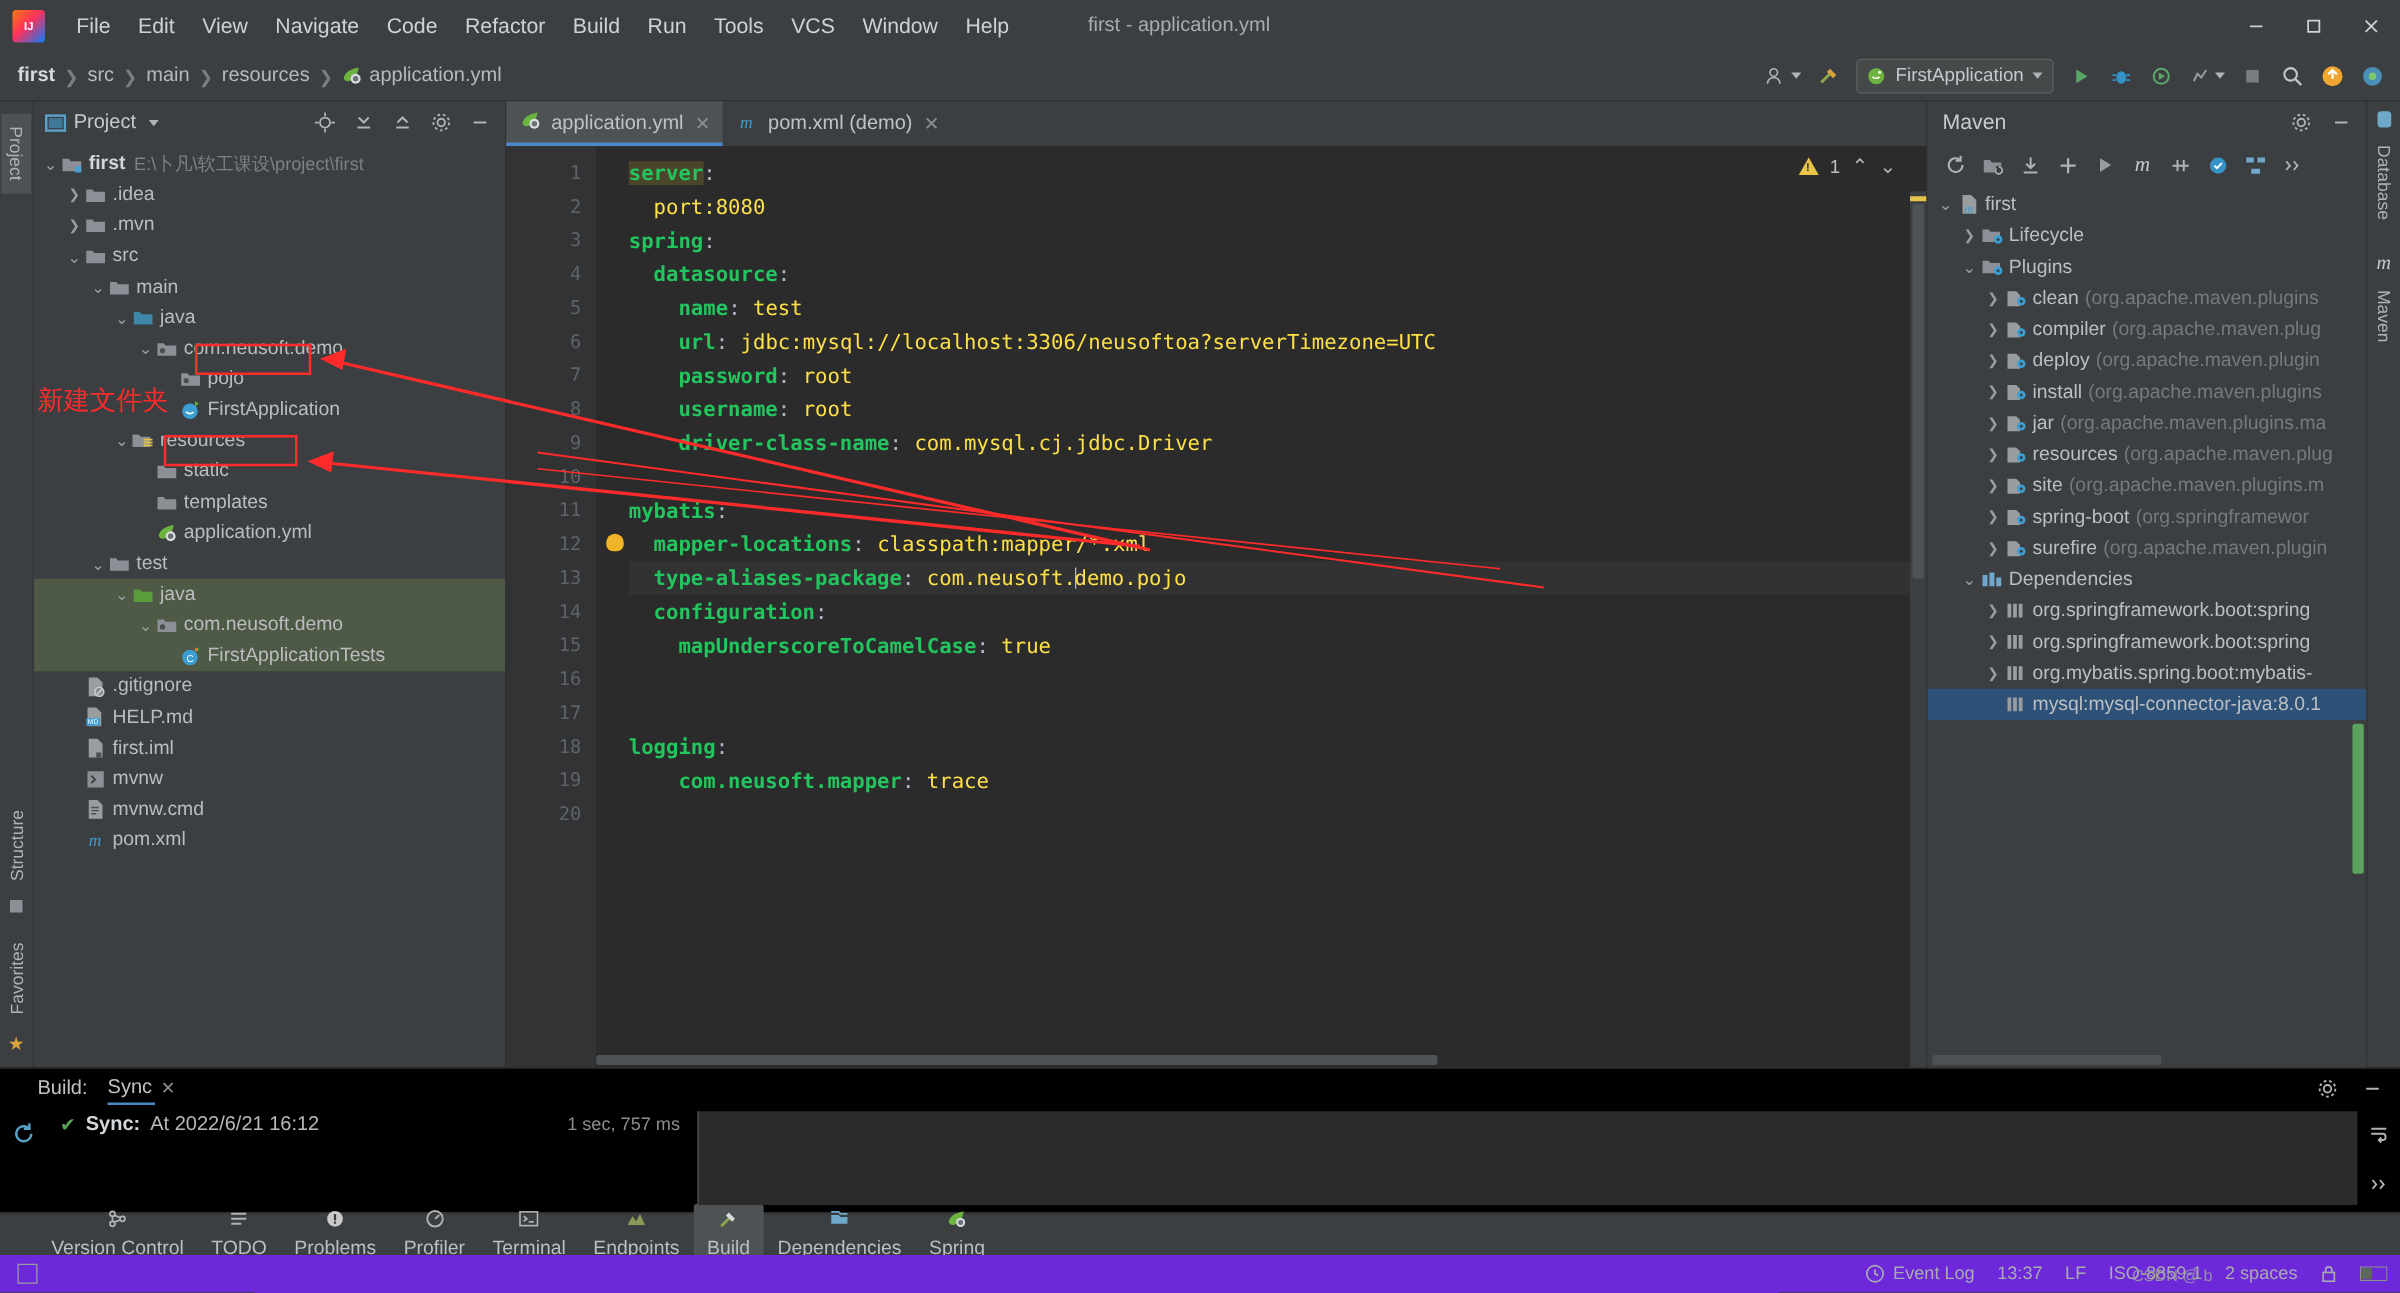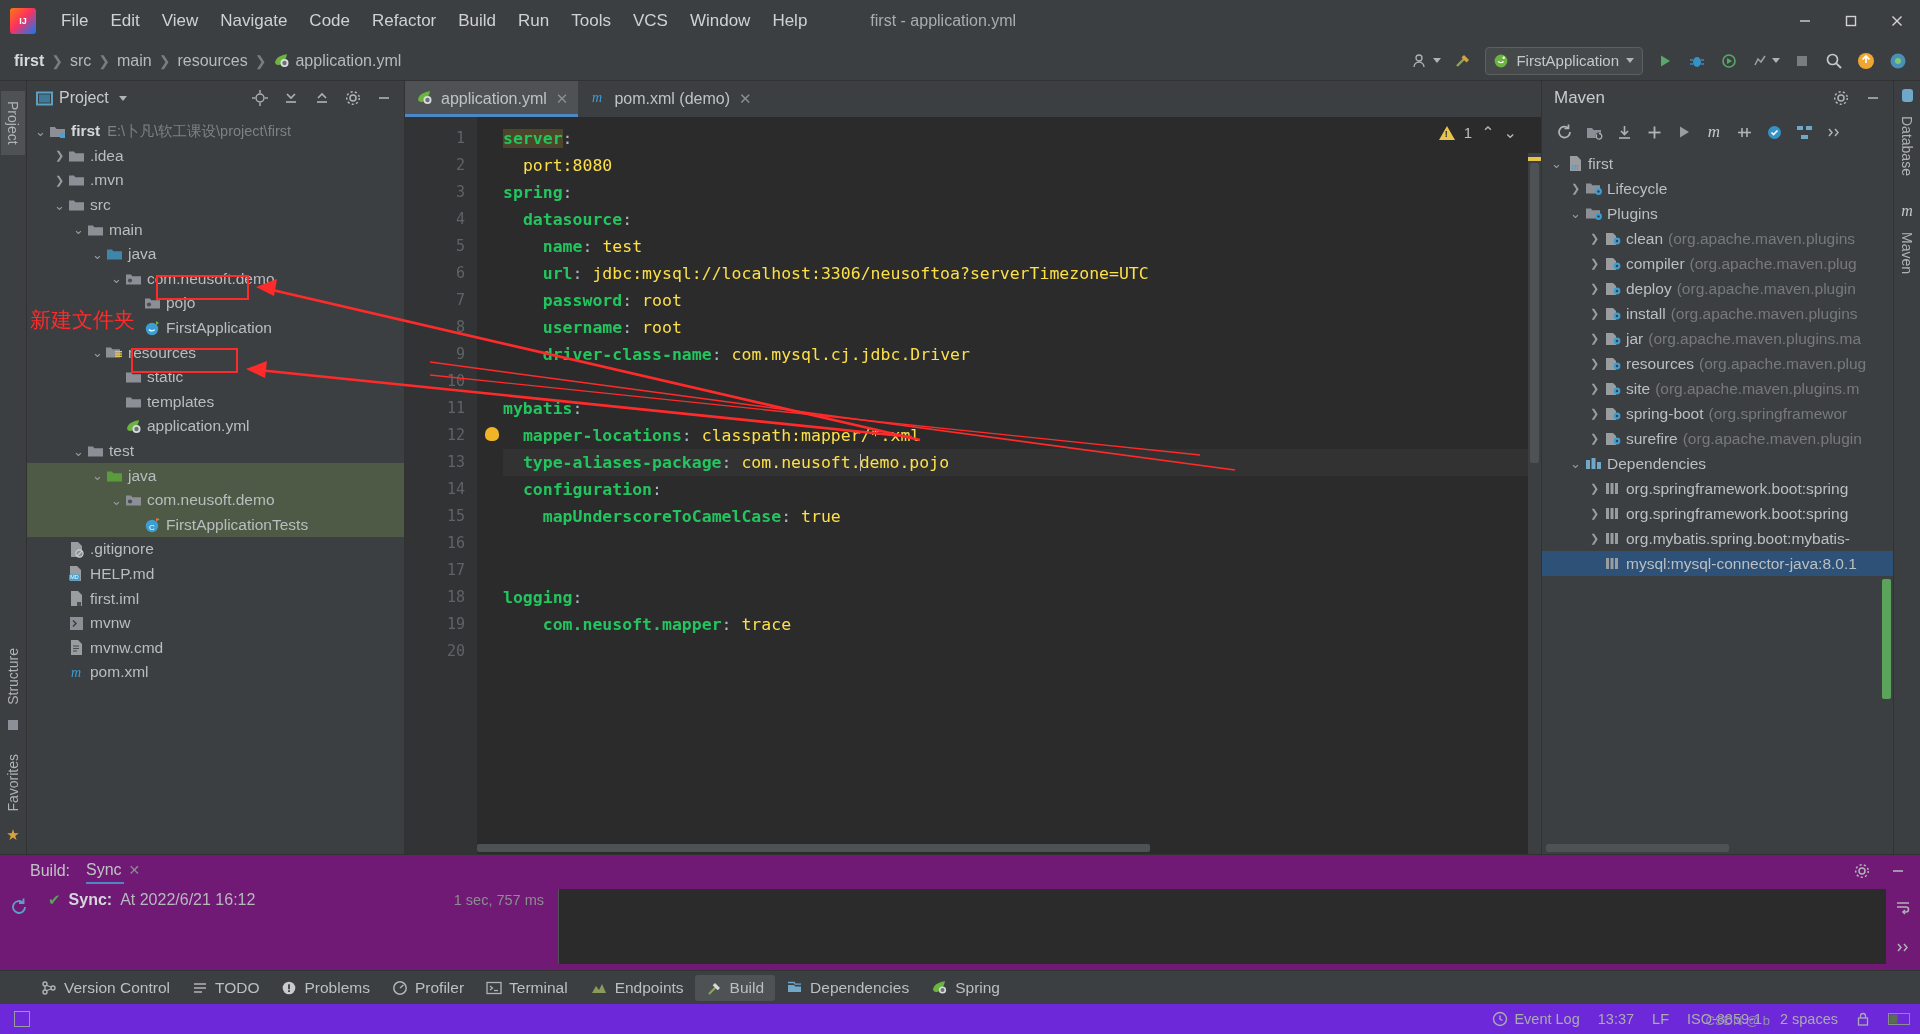--- a/index.html
+++ b/index.html
@@ -158,21 +158,21 @@
   .mrow.sel { background: #2d5177; }
   .mrow .arrow { width: 17px; flex: 0 0 17px; display:flex; justify-content:center; color:#9a9da0; font-size:11px; }
   .mrow .ico { width: 20px; flex: 0 0 20px; display:flex; align-items:center; justify-content:center; margin-right:3px; }
   .mrow .lbl { color: #bcbfc2; }
   .mrow .dim { color: #77797c; }
   .mv-scroll { position:absolute; right:2px; top:430px; width:9px; height:120px; background:#5ba35b; border-radius:2px; }
   .mv-hscroll { height: 12px; background:#3c3f41; position:relative; }
   .mv-hscroll .t { position:absolute; left:4px; top:2px; height:8px; width:52%; background:#4e5254; border-radius:2px; }
 
   
-  .build-panel { height: 116px; flex: 0 0 116px; background: #701a75; display: flex; flex-direction: column; border-top: 1px solid #323232; }
+  .build-panel { height: 116px; flex: 0 0 116px; background: #000000; display: flex; flex-direction: column; border-top: 1px solid #323232; }
   .build-head { height: 32px; display: flex; align-items: center; padding: 0 8px 0 30px; gap: 16px; }
   .build-lbl { font-size: 16px; color: #c0c3c6; }
   .build-tab { font-size: 16px; color: #c0c3c6; display: flex; gap: 7px; align-items: center; position: relative; padding-bottom: 3px; }
   .build-tab::after { content:""; position:absolute; left:0; right:16px; bottom:-2px; height:2px; background:#4a88c7; }
   .build-head-icons { margin-left: auto; display: flex; gap: 8px; }
   .build-body { flex: 1 1 auto; display: flex; }
   .build-side { width: 38px; display:flex; flex-direction:column; align-items:center; padding-top:6px; gap:10px; }
   .build-list { width: 520px; padding-top: 4px; }
   .sync-row { display: flex; align-items: center; font-size: 16px; gap: 8px; padding-left: 10px; }
   .sync-row .chk { color: #5ba35b; font-size: 15px; }
@@ -182,21 +182,21 @@
   .build-console { flex: 1 1 auto; background: #2b2b2b; margin: 2px 34px 6px 0; border-left: 1px solid #4e5254; }
   .build-right { width: 34px; display:flex; flex-direction:column; align-items:center; gap:12px; padding-top:6px; position:absolute; right:0; }
 
   
   .toolstrip {
     height: 34px; flex: 0 0 34px; background: #3c3f41; display: flex; align-items: center;
     padding-left: 30px; gap: 0; border-top: 1px solid #323232;
   }
   .tool {
     display: flex; align-items: center; gap: 7px; font-size: 15.5px; color: #bcbfc2;
-    padding: 4px 11px; border-radius: 3px; white-space: nowrap;
+    padding: 4px 11px; border-radius: 3px; white-space: nowrap; flex-direction: column;
   }
   .tool.active { background: #4e5254; }
 
   
   .statusbar {
     height: 30px; flex: 0 0 30px; background: #6d28d9; display: flex; align-items: center;
     padding: 0 10px 0 10px; font-size: 14.5px; color: #a9acaf; gap: 0;
   }
   .status-right { margin-left: auto; display: flex; align-items: center; gap: 18px; }
   .evtlog { display:flex; align-items:center; gap:6px; }

